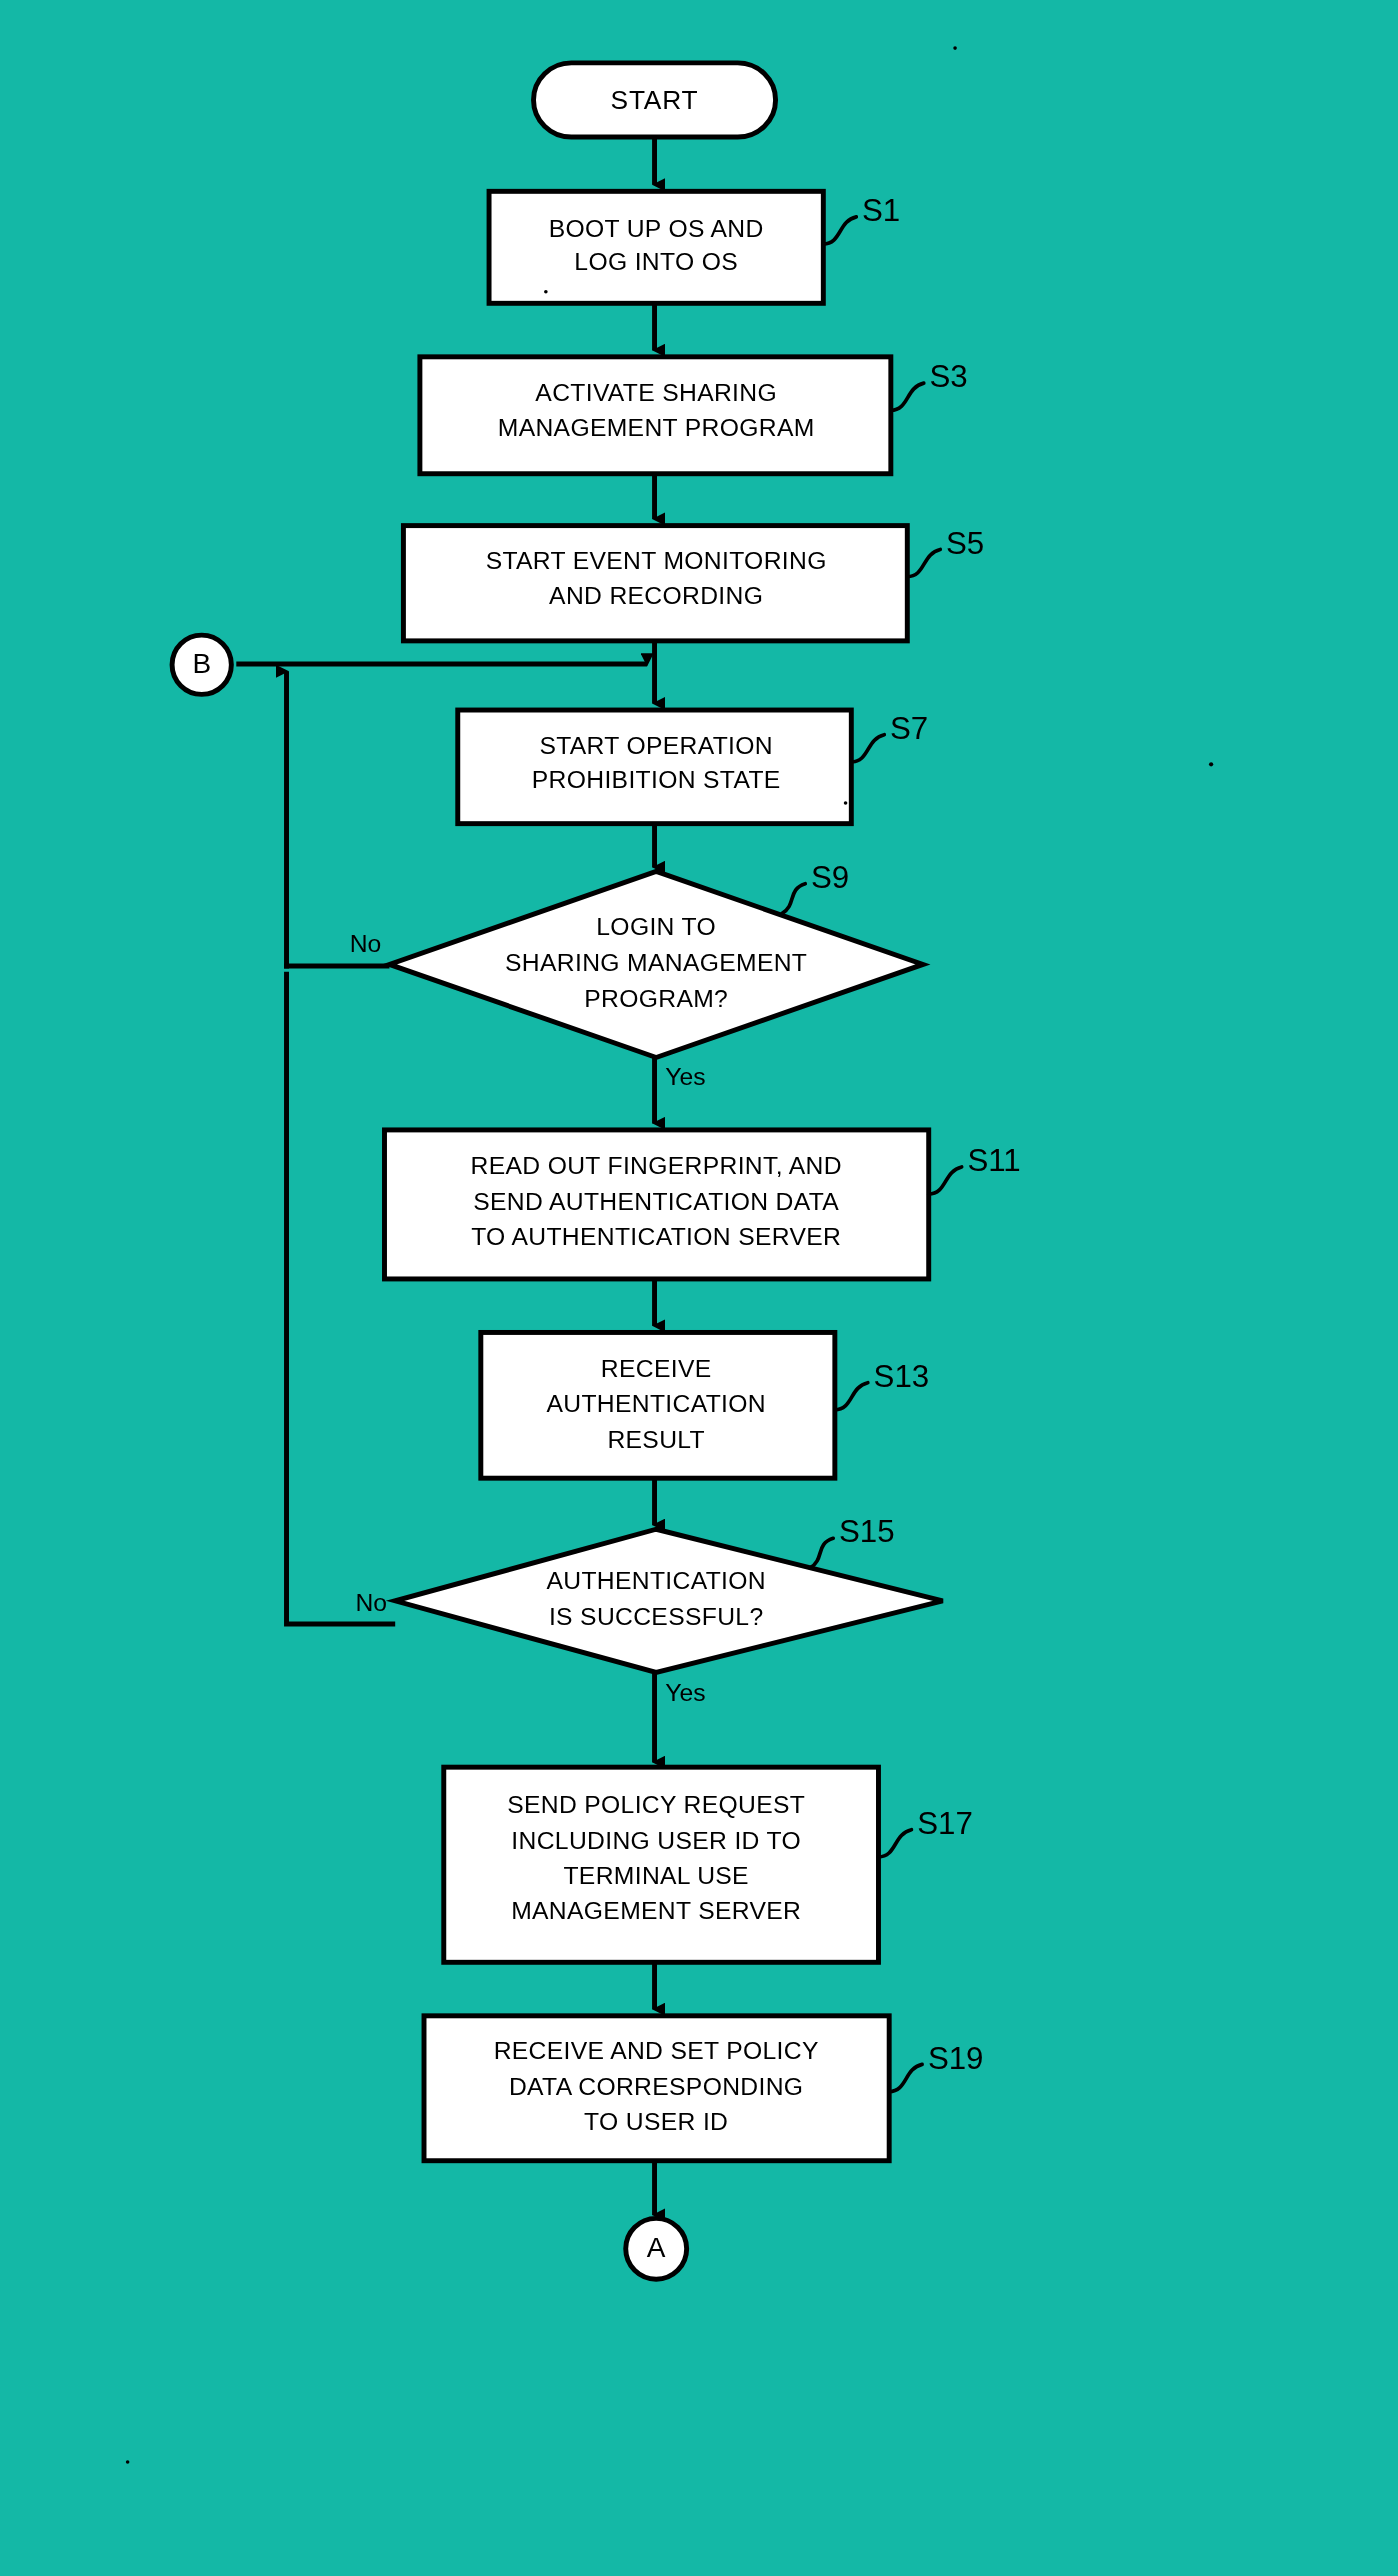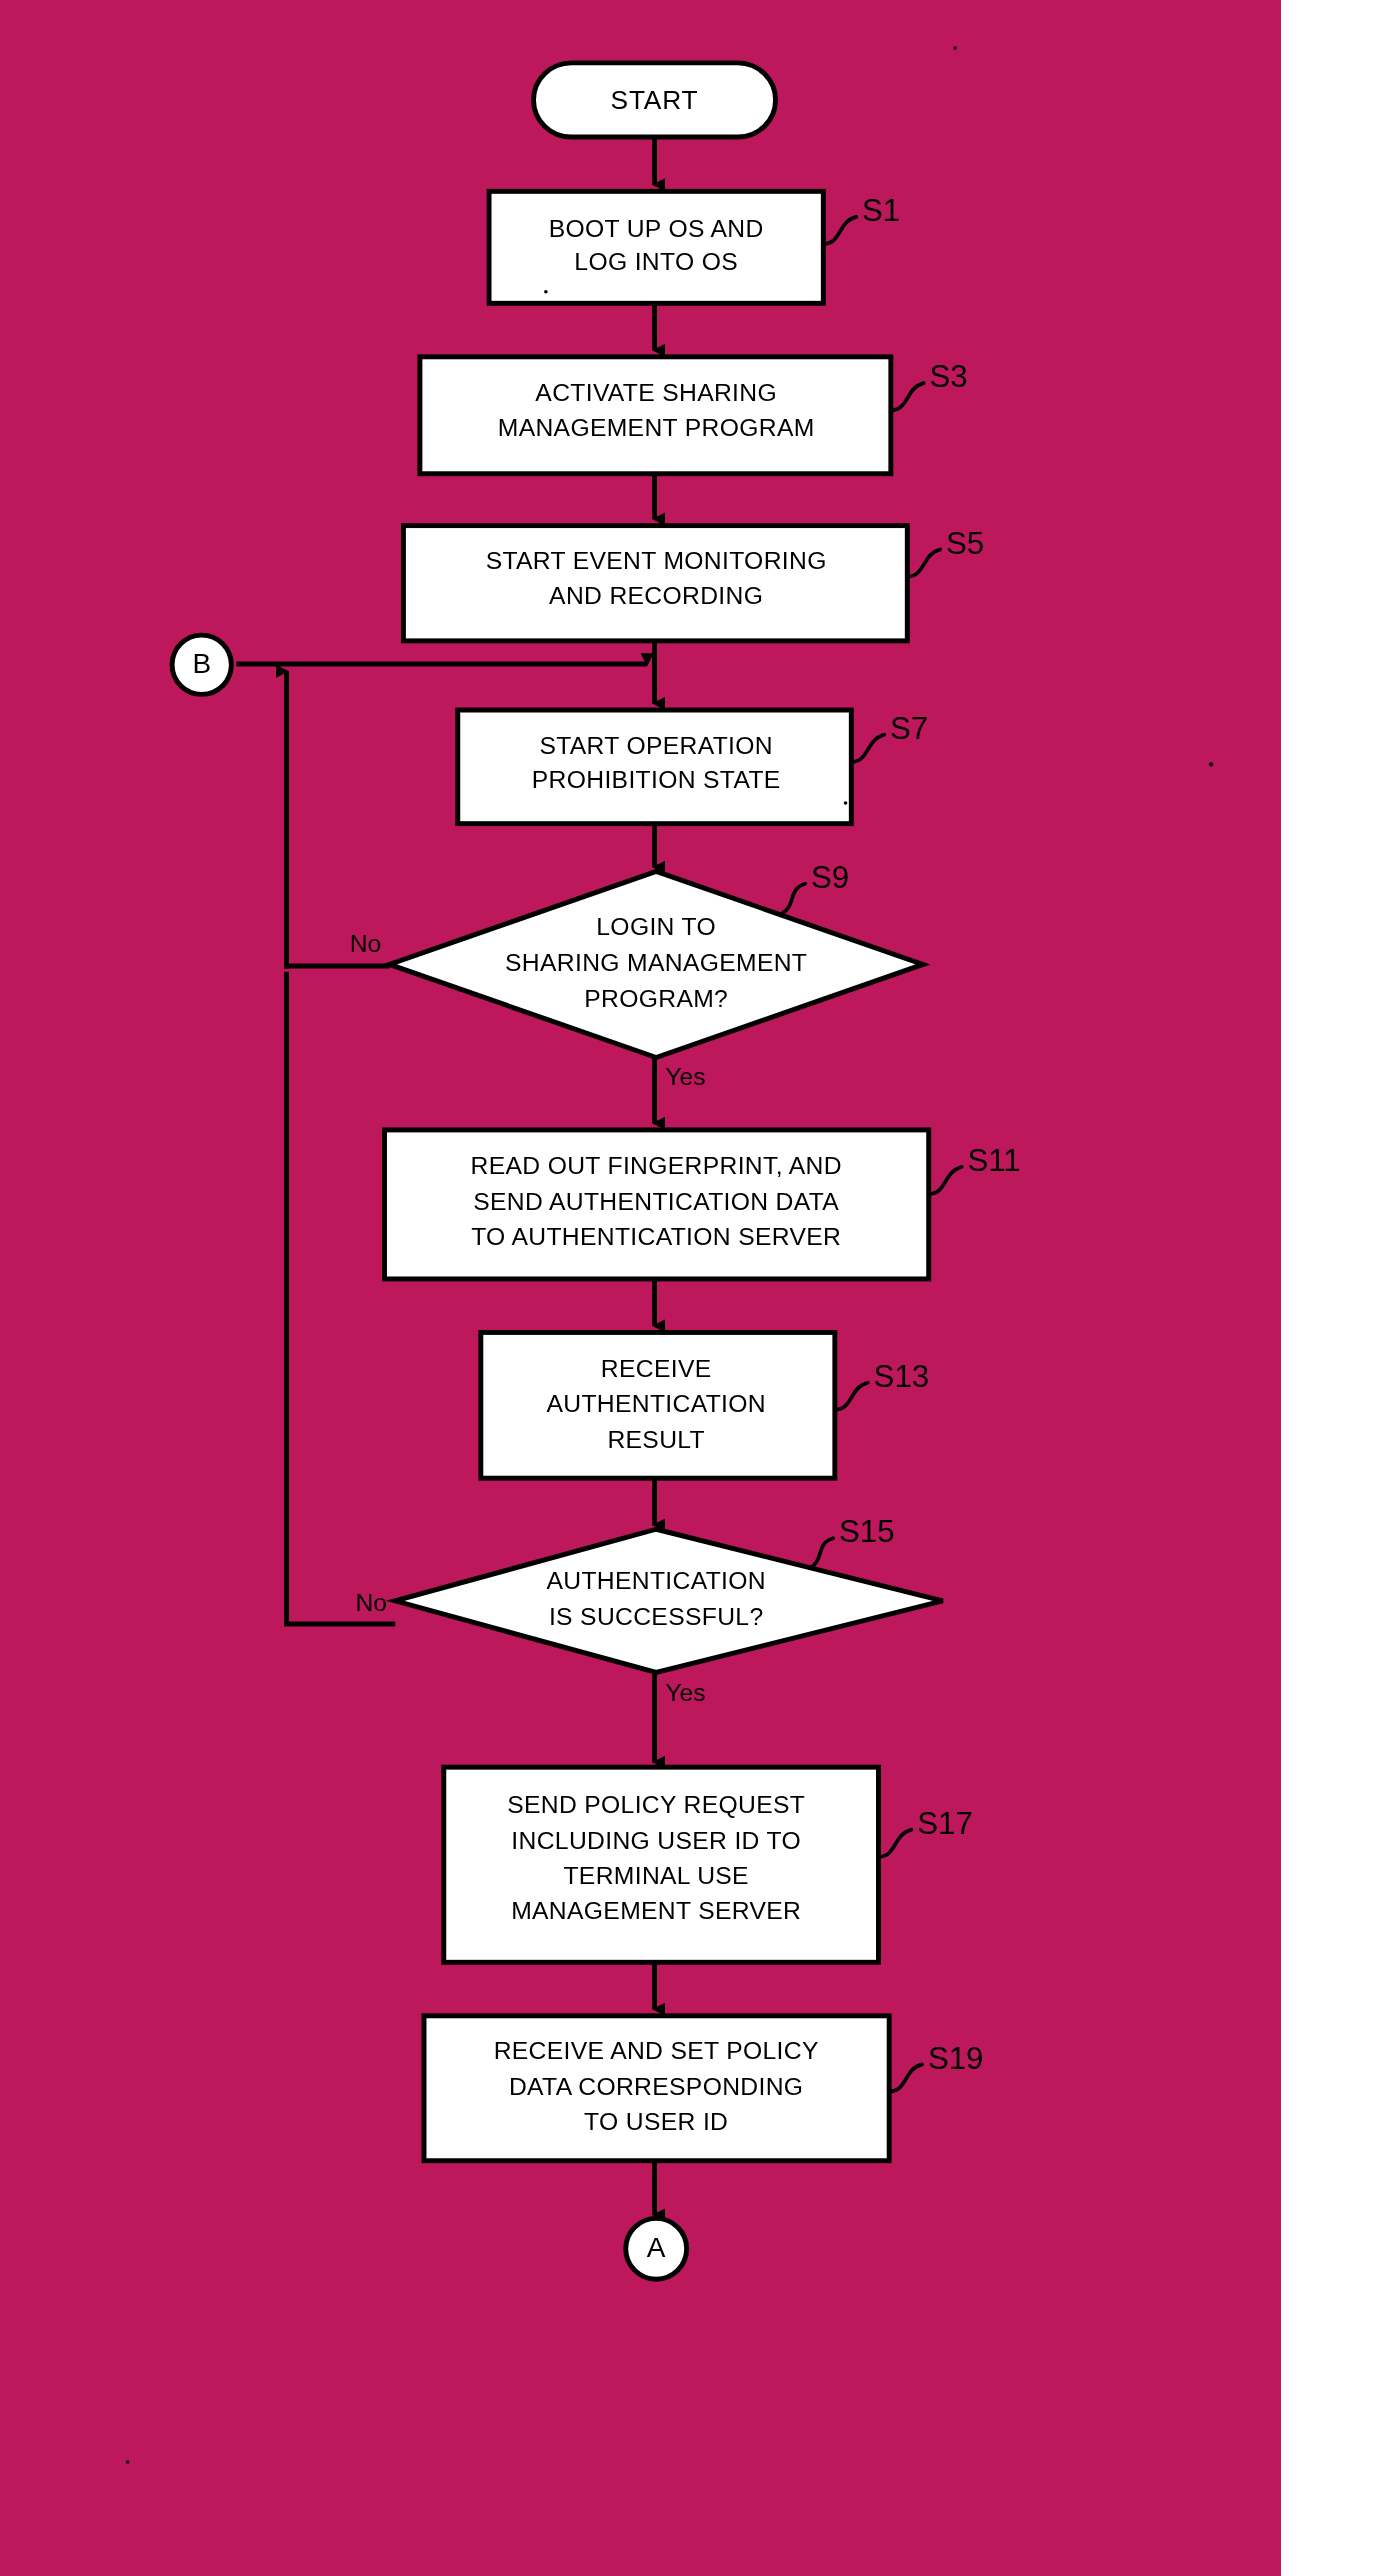--- a/index.html
+++ b/index.html
@@ -8,23 +8,23 @@
     background: #ffffff;
   }
   body {
     width: 1398px;
     height: 2576px;
     font-family: "Liberation Sans", sans-serif;
     overflow: hidden;
   }
   #flowchart-root {
     position: relative;
-    width: 1281px;
+    width: 1398px;
     height: 2576px;
-    background: #be185d;
+    background: #14b8a6;
   }
   svg.diagram {
     position: absolute;
     top: 0;
     left: 0;
     width: 1398px;
     height: 2576px;
     display: block;
   }
   .shape-stroke {

